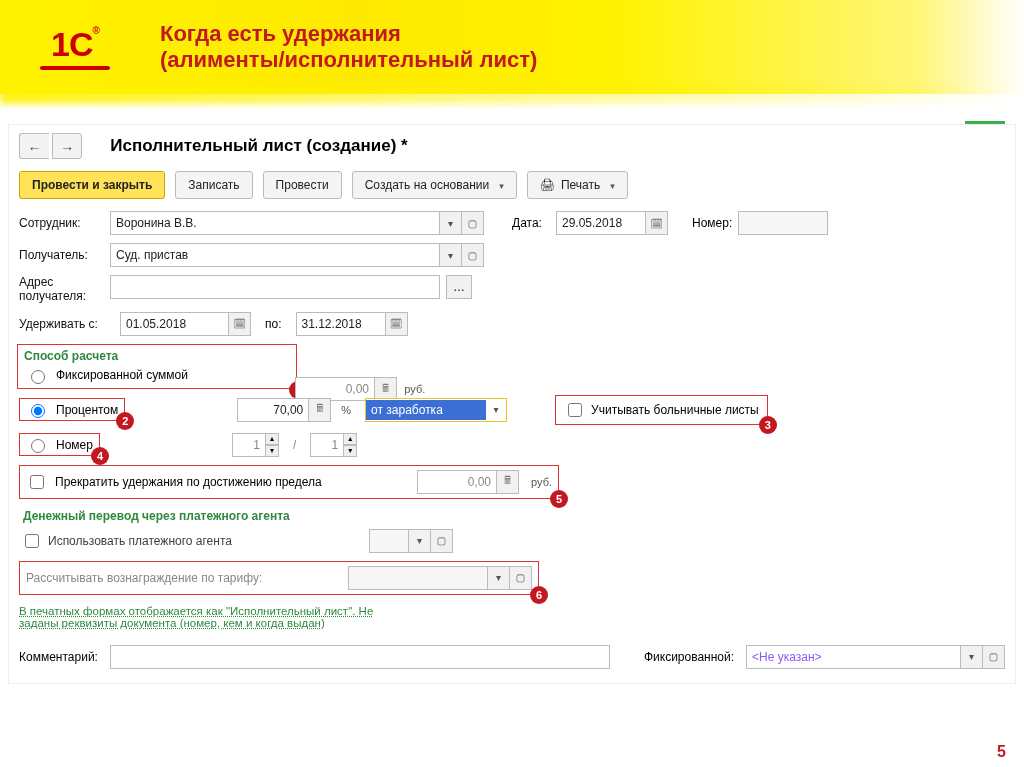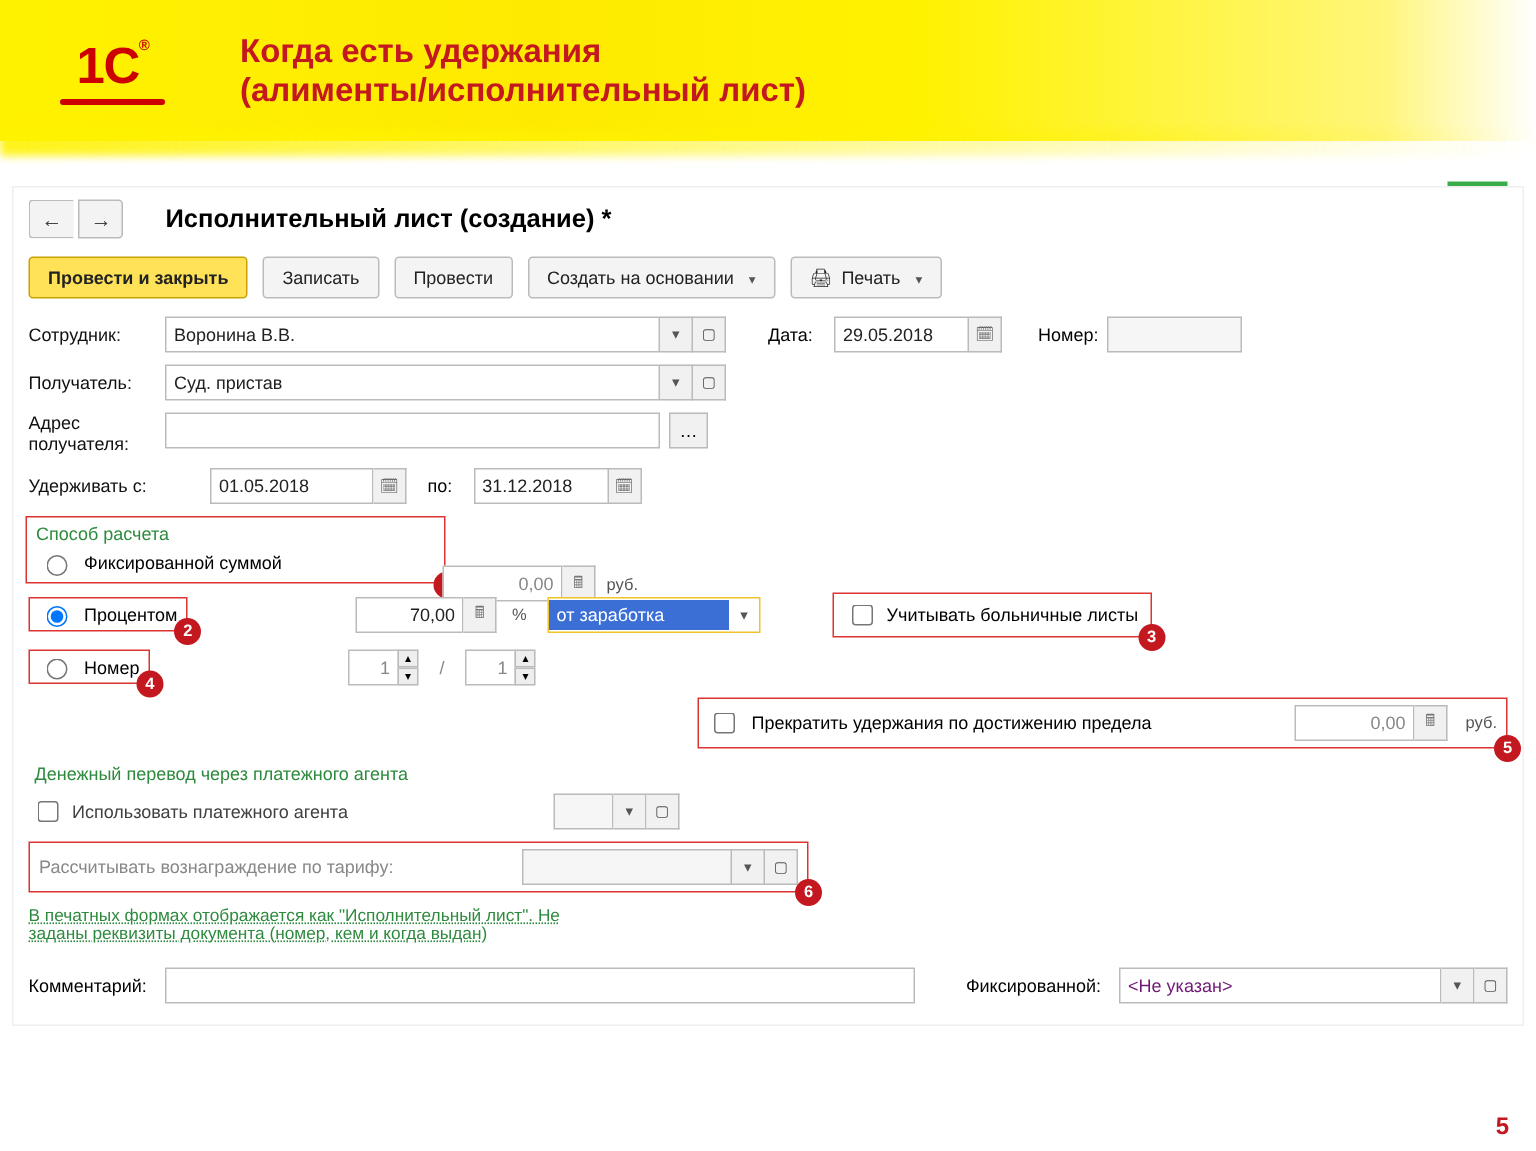--- a/index.html
+++ b/index.html
@@ -71,21 +71,21 @@
   }
   .ctl-btn {
     height:24px; width:22px; border:1px solid #bbb; border-left:none; background:#f1f1f1;
     display:inline-flex; align-items:center; justify-content:center; cursor:pointer; font-size:10px; color:#555;
   }
   .ctl-wrap { display:inline-flex; }
   .ellipsis-btn {
     height:24px; width:26px; border:1px solid #bbb; background:#f1f1f1; cursor:pointer; font-size:12px;
   }
 
-  .section-title { color:#2e8a3e; font-size:12px; padding-left:4px;}
+  .section-title { color:#2e8a3e; font-size:12px; padding-left:4px;font-weight:bold;}
   .red-box { border:1.5px solid #d33; }
   .badge {
     position:absolute; width:18px; height:18px; border-radius:50%; background:#c41820;
     color:#fff; font-size:11px; display:flex; align-items:center; justify-content:center; font-weight:bold;
   }
 
   .radio-row { display:flex; align-items:center; gap:8px; padding:4px 6px;}
   input[type=radio], input[type=checkbox]{ width:14px; height:14px; cursor:pointer;}
   .num-input { text-align:right; }
   .unit { color:#555; font-size:11px; margin-left:4px;}
@@ -94,21 +94,21 @@
   .spin-wrap{display:inline-flex; flex-direction:column; margin-left:-1px;}
 
   .yellow-sel {
     height:24px; border:1.5px solid #efc32a; background:#fff; display:inline-flex; align-items:center;
   }
   .yellow-sel input {background:#3b6fd6; color:#fff; border:none; height:20px; padding:0 5px; font-size:12px; width:120px;}
   .yellow-sel .drop{width:20px; text-align:center; color:#555; cursor:pointer; font-size:10px;}
 
   .link-note { color:#2e8a3e; text-decoration:underline dotted; font-size:11.5px; padding:6px 10px; display:inline-block; cursor:pointer;}
 
-  .responsible-input{color:#701a75;}
+  .responsible-input{color:#8b5cf6;}
   .slide-num { position:absolute; bottom:6px; right:18px; color:#c41820; font-size:16px; font-weight:bold;}
 
   
   .rel { position:relative; }
 </style>
 </head>
 <body>
 
 <div class="banner">
   <div class="logo">
@@ -181,21 +181,21 @@
     <span class="label" style="line-height:1.2">
       <span>Адрес</span><br><span>получателя:</span>
     </span>
     <input class="input" style="width: 330px;" value="">
     <button class="ellipsis-btn">…</button>
   </div>
 
   <div class="form-row">
     <span class="label" style="width:95px">Удерживать с:</span>
     <div class="ctl-wrap">
-      <input class="input" style="width: 109px; margin-left: 20px;" value="01.05.2018">
+      <input class="input" style="width: 109px;" value="01.05.2018">
       <button class="ctl-btn">🗓</button>
     </div>
     <span style="margin:0 8px">по:</span>
     <div class="ctl-wrap">
       <input class="input" style="width: 90px;" value="31.12.2018">
       <button class="ctl-btn">🗓</button>
     </div>
   </div>
 
   <div class="rel" style="margin:4px 8px 2px 8px; width:280px;">
@@ -266,21 +266,21 @@
     <span style="margin:0 8px; color:#888">/</span>
     <div class="ctl-wrap">
       <input class="input num-input" style="width: 34px; color: rgb(136, 136, 136);" value="1">
       <div class="spin-wrap">
         <button class="spinner-btn">▴</button>
         <button class="spinner-btn">▾</button>
       </div>
     </div>
   </div>
 
-  <div class="form-row rel" style="padding-left:10px;justify-content:flex-end;">
+  <div class="form-row rel" style="padding-left:10px;">
     <div class="red-box" style="padding:4px 6px; display:flex; align-items:center; gap:8px; position:relative; width:540px;">
       <input type="checkbox" style="">
       <span>Прекратить удержания по достижению предела</span>
       <div style="flex:1"></div>
       <div class="ctl-wrap">
         <input class="input num-input" style="width: 80px; color: rgb(136, 136, 136);" value="0,00">
         <button class="ctl-btn">
             <span class="calc-icon"></span>
           </button>
       </div>

